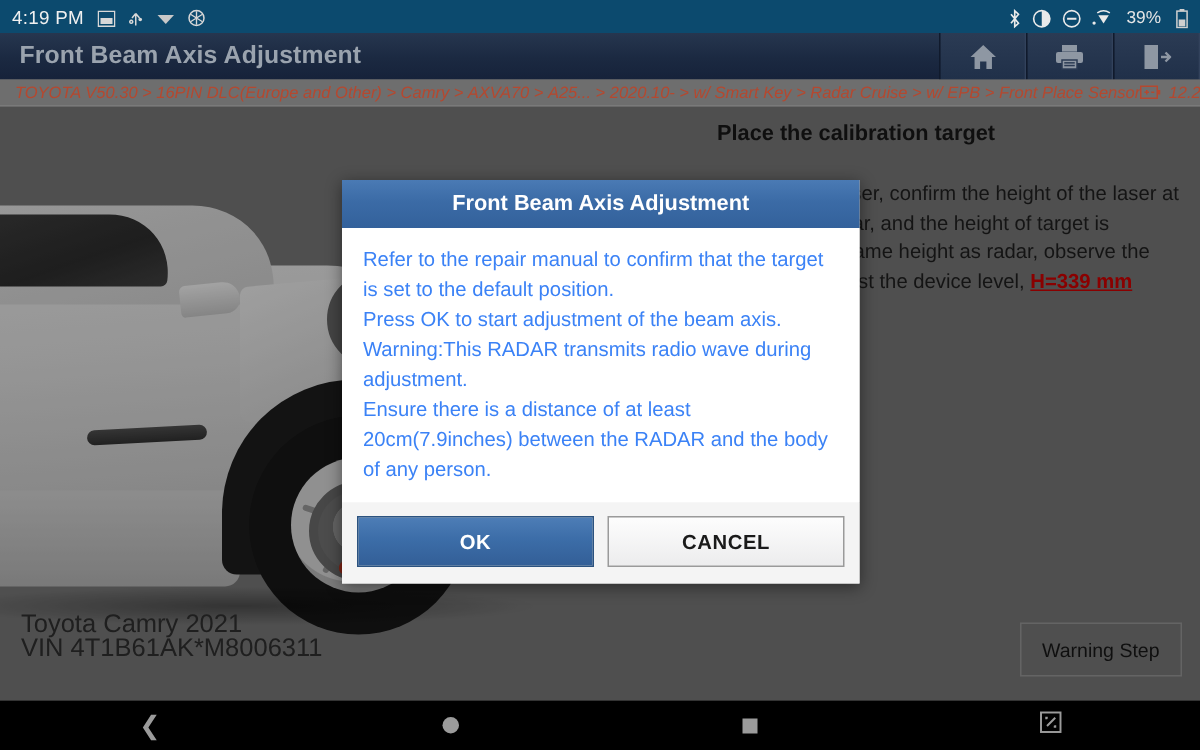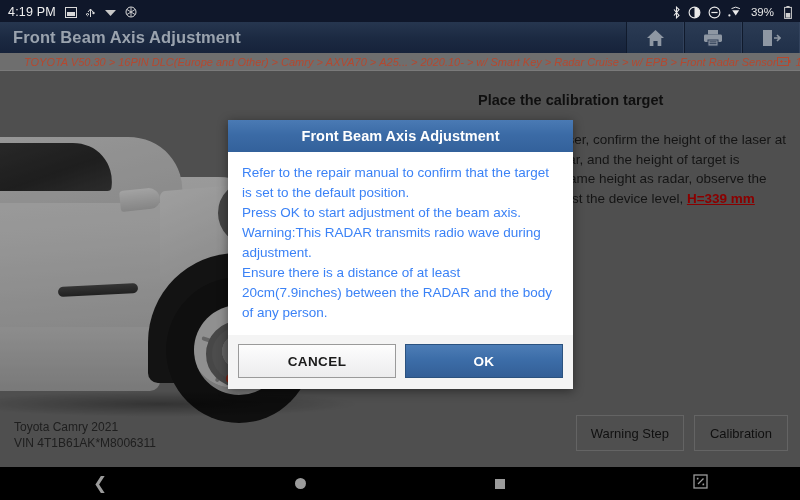--- a/index.html
+++ b/index.html
@@ -7,21 +7,21 @@
   body {
     font-family:"Liberation Sans", sans-serif;
     background:#6e6e6e;
     -webkit-font-smoothing:antialiased;
   }
   .screen { position:relative; width:800px; height:500px; overflow:hidden; }
 
   
   .statusbar {
     position:absolute; top:0; left:0; width:800px; height:24px;
-    background:#0f172a; display:flex; align-items:center;
+    background:#0c4a6e; display:flex; align-items:center;
     padding:0 8px; color:#e8e8e8; font-size:12px;
   }
   .sb-time { font-size:12.5px; color:#f0f0f0; margin-right:9px; letter-spacing:.2px;}
   .sb-left-icons { display:flex; align-items:center; gap:8px; }
   .sb-spacer { flex:1; }
   .sb-right-icons { display:flex; align-items:center; gap:7px; }
   .sb-batt-text { font-size:11.5px; color:#e6e6e6; margin:0 3px 0 1px; }
   .ic { display:inline-block; line-height:0; }
   .ic svg { display:block; }
 
@@ -41,21 +41,21 @@
     width:58px; height:31px; display:flex; align-items:center; justify-content:center;
     background:linear-gradient(180deg,#2b3b54 0%,#203049 100%);
     border-left:1px solid #101a2c; border-right:1px solid #32425c;
     cursor:pointer;
   }
   .tb-btn svg { fill:#8e97a3; }
 
   
   .breadcrumb {
     position:absolute; top:53px; left:0; width:800px; height:18px;
-    background:#6e6e6e; display:flex; align-items:center; padding-left:24px;
+    background:#6e6e6e; display:flex; align-items:center; padding-left:10px;
     color:#b5482f; font-size:11px; font-style:italic; white-space:nowrap;
     border-bottom:1px solid #7a7a7a;
   }
   .bc-sep { margin:0 3px; }
   .bc-right { margin-left:auto; display:flex; align-items:center; gap:5px; padding-right:8px; }
   .bc-volt { color:#b5482f; font-size:11px; font-style:italic; }
 
   
   .content {
     position:absolute; top:71px; left:0; width:800px; height:396px;
@@ -155,43 +155,43 @@
     background:linear-gradient(90deg,#757575,#5d5d5d);
   }
 
   
   .instructions {
     position:absolute; left:470px; top:0px; width:330px; padding-right:10px;
     color:#1c1c1c;
   }
   .instr-title {
     font-size:14.5px; font-weight:bold; color:#161616;
-    margin:21px 0 22px 8px;
+    margin:10px 0 22px 8px;
   }
   .instr-body {
     font-size:13.5px; line-height:19.5px; color:#1d1d1d; margin-left:0;
   }
   .hval { color:#c00000; font-weight:bold; }
   .hval u { text-decoration:underline; }
 
   
   .actions {
     position:absolute; right:12px; bottom:16px; display:flex; gap:10px;
   }
   .act-btn {
     min-width:94px; height:36px; padding:0 14px;
     display:flex; align-items:center; justify-content:center;
     background:#6e6e6e; border:1px solid #8b8b8b;
     color:#161616; font-size:13px; cursor:pointer;
   }
 
   
   .vehinfo {
-    position:absolute; left:14px; bottom:16px;
-    color:#2b2b2b; font-size:12px; line-height:16px;
+    position:absolute; left:14px; bottom:27px;
+    color:#2b2b2b; font-size:17px; line-height:16px;
   }
 
   
   .overlay {
     position:absolute; top:71px; left:0; width:800px; height:396px;
     background:rgba(0,0,0,0.28);
   }
   .dialog {
     position:absolute; left:228px; top:49px; width:345px;
     background:#f4f4f4; box-shadow:0 2px 10px rgba(0,0,0,.45);
@@ -348,21 +348,21 @@
     <span>A25...</span>
     <span class="bc-sep">&gt;</span>
     <span>2020.10-</span>
     <span class="bc-sep">&gt;</span>
     <span>w/ Smart Key</span>
     <span class="bc-sep">&gt;</span>
     <span>Radar Cruise</span>
     <span class="bc-sep">&gt;</span>
     <span>w/ EPB</span>
     <span class="bc-sep">&gt;</span>
-    <span>Front Radar Sensor</span>
+    <span>Front Place Sensor</span>
     <span class="bc-right">
       <span class="ic">
         <svg width="14" height="11" viewBox="0 0 14 11">
             <rect x="0.5" y="1.5" width="11" height="8" fill="none" stroke="#b5482f"></rect>
             <rect x="11.8" y="4" width="1.7" height="3" fill="#b5482f"></rect>
             <path d="M3 5.5 H6 M4.5 4 V7 M7.5 5.5 H9.5" stroke="#b5482f" stroke-width="1"></path>
           </svg>
       </span>
       <span class="bc-volt">12.21V</span>
     </span>
@@ -402,39 +402,38 @@
 
     <div class="instructions">
       <div class="instr-title">Place the calibration target</div>
       <div class="instr-body">
         <span>2. Turn on the laser, confirm the height of the laser at the center of radar, and the height of target is adjusted to the same height as radar, observe the level gauge, adjust the device level, </span><span class="hval"><u>H=339 mm</u></span>
       </div>
     </div>
 
     <div class="actions">
       <div class="act-btn">Warning Step</div>
-      <div class="act-btn">Calibration</div>
     </div>
 
     <div class="vehinfo">
       <div>Toyota Camry 2021</div>
       <div>VIN 4T1B61AK*M8006311</div>
     </div>
 
     <div class="overlay" style="top:0;"></div>
 
     <div class="dialog">
       <div class="dlg-header">Front Beam Axis Adjustment</div>
       <div class="dlg-body" style="white-space:pre-wrap;">Refer to the repair manual to confirm that the target is set to the default position.
 Press OK to start adjustment of the beam axis.
 Warning:This RADAR transmits radio wave during adjustment.
 Ensure there is a distance of at least 20cm(7.9inches) between the RADAR and the body of any person.</div>
       <div class="dlg-footer">
+        <div class="dlg-btn btn-ok">OK</div>
         <div class="dlg-btn btn-cancel">CANCEL</div>
-        <div class="dlg-btn btn-ok">OK</div>
       </div>
     </div>
 
   </div>
 
   <div class="navbar">
     <div class="nav-item">
       <span class="nav-back">❮</span>
     </div>
     <div class="nav-item">

